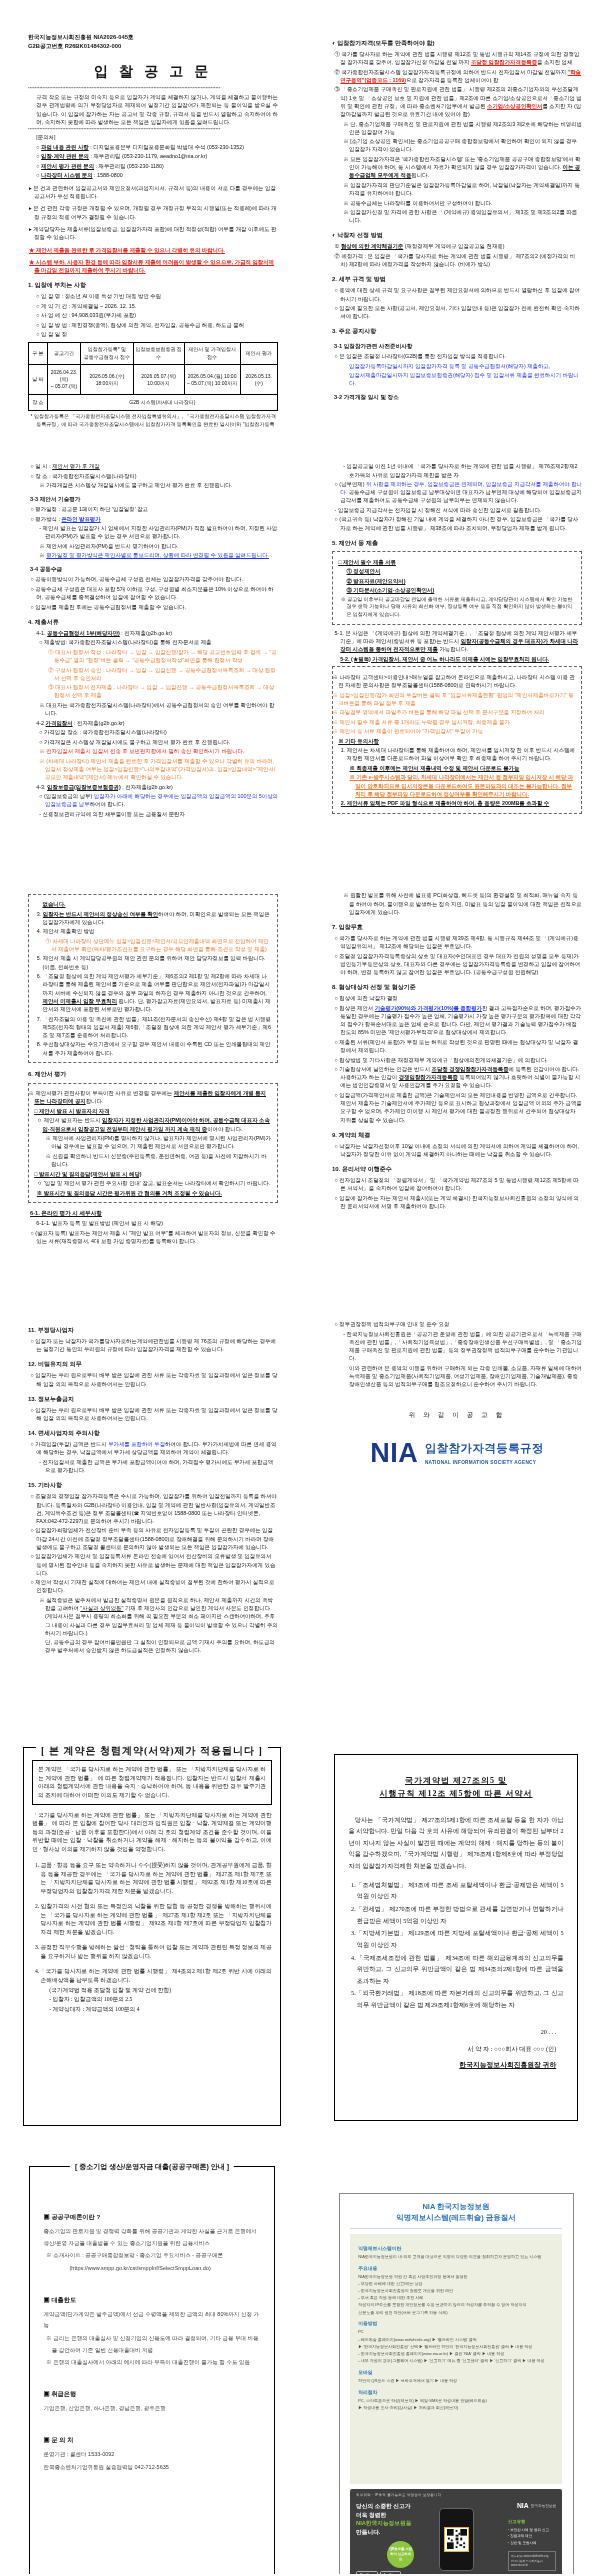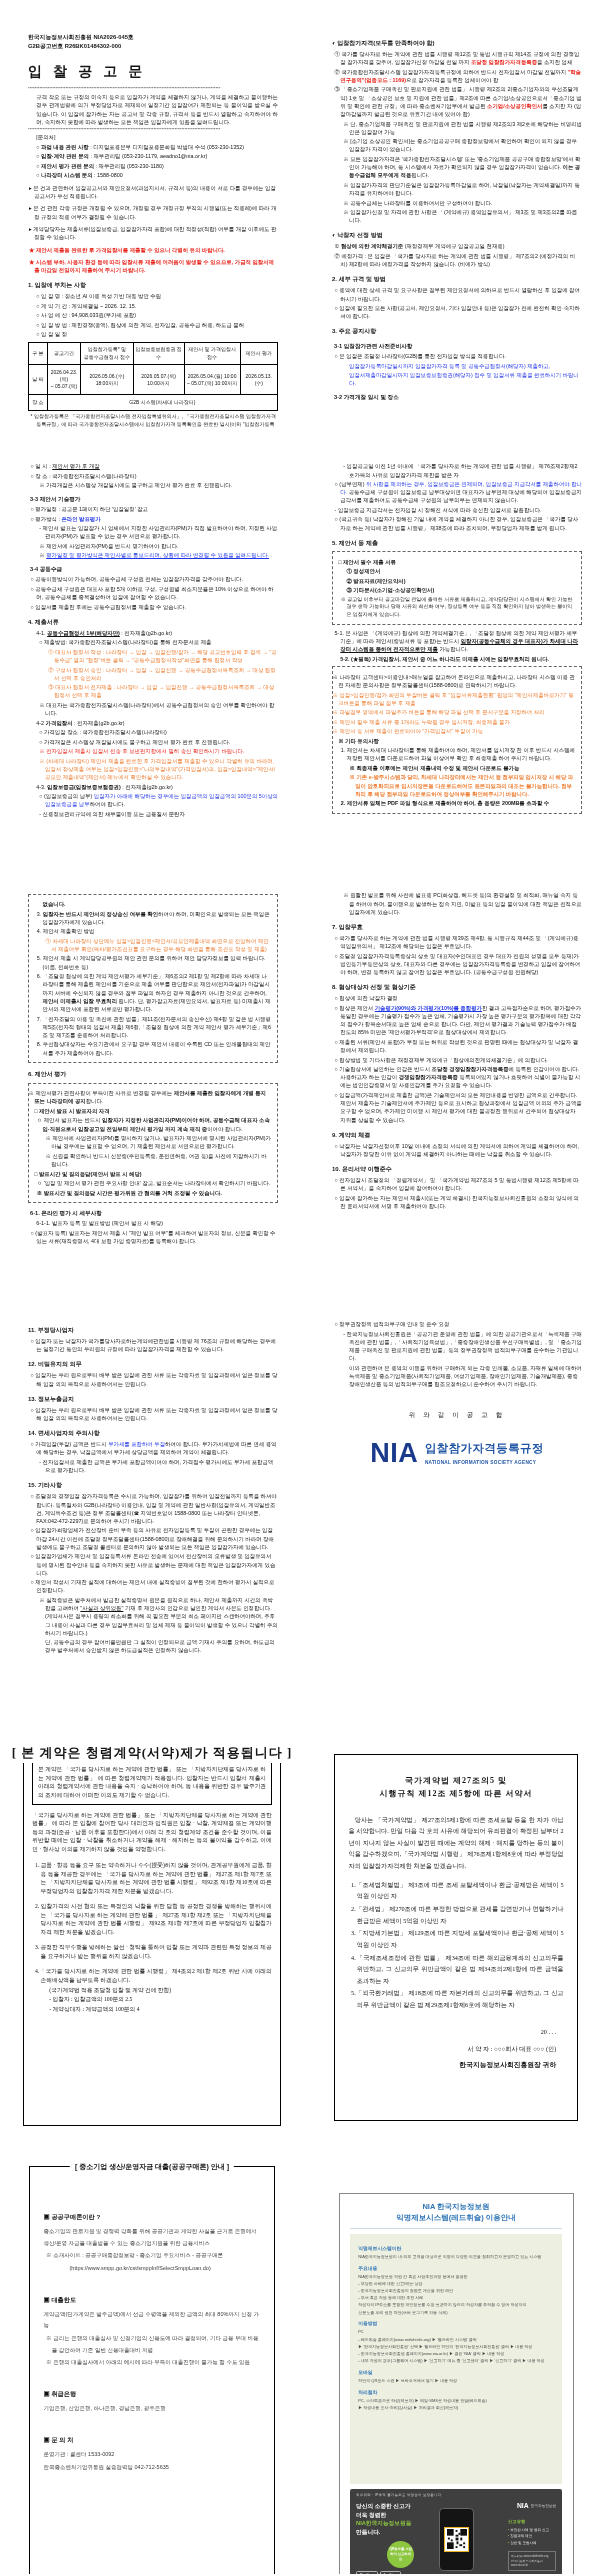--- a/index.html
+++ b/index.html
@@ -1,48 +1,48 @@
 <!DOCTYPE html>
 <html style="font-size:8.3px"><head>
 <meta charset="utf-8">
 <style>
   html,body{margin:0;padding:0;background:#fff;}
   #doc{width:607px;height:2576px;background:#fff;display:grid;grid-template-columns:304px 304px;grid-auto-rows:429px;font-family:"Liberation Sans",sans-serif;}
   .page{position:relative;box-sizing:border-box;padding:32px 26px 15.6px 28px;font-size:5.4px;line-height:1.52;color:#151515;overflow:hidden;background:#fff;}
   .page.serif{font-family:"Liberation Serif",serif;}
   .p{margin:1.3px 0;}
   .meta{font-weight:800;font-size:5.8px;margin:0.5px 0;}
-  .doc-title{text-align:left;font-size:14px;font-weight:800;letter-spacing:3.6px;margin:10.4px 0 5.2px;}
+  .doc-title{text-align:center;font-size:14px;font-weight:800;letter-spacing:3.6px;margin:10.4px 0 5.2px;}
   .stars{overflow:hidden;white-space:nowrap;font-size:4.2px;line-height:1;margin:1.6px 0;color:#222;}
   .j{text-align:justify;}
   .i1{padding-left:8.3px;} .i2{padding-left:17px;} .i3{padding-left:26px;}
   .hang{text-indent:-5.7px;}
   .sec{font-weight:800;font-size:6px;margin:6.8px 0 2.1px;}
   .sub{font-weight:700;font-size:5.6px;margin:5.7px 0 1.6px;padding-left:2.1px;}
   .arr{margin:4.2px 0;text-indent:-5.2px;padding-left:6.2px;}
-  .b{font-weight:700;} .u{text-decoration:underline;} .sm{font-size:5px;}
+  .b{font-weight:700;text-decoration:underline;} .u{text-decoration:underline;} .sm{font-size:5px;}
   .red{color:#e8231a;} .blue{color:#2036e8;} .orange{color:#ed7d31;}
   .ctr{text-align:center;} .right{text-align:right;padding-right:7.3px;} .sp{letter-spacing:3.1px;font-size:6.5px;}
   .gap{width:100%;}
   .box{margin:3.6px 0;padding:4.2px 5.2px;}
   .box.dashed{border:0.7px dashed #666;}
   .box.solid{border:0.8px solid #000;}
   .box.titled{position:relative;margin-top:8.3px;}
   .box-title{position:absolute;top:-5.2px;left:50%;transform:translateX(-50%);background:#fff;padding:0 5.2px;font-weight:800;white-space:nowrap;}
   table.sched{width:100%;border-collapse:collapse;border:1px solid #000;margin:3.1px 0 2.6px;font-size:5px;}
   .sched th,.sched td{border:0.5px solid #000;text-align:center;vertical-align:middle;padding:3.6px 1px;font-weight:400;white-space:pre-line;line-height:1.45;}
   .nia-logo{display:flex;align-items:center;justify-content:center;gap:6.8px;margin-top:3.1px;}
   .nia-mark{font-size:27px;font-weight:900;color:#1b3a8c;letter-spacing:0.5px;line-height:1;}
   .nia-names{display:flex;flex-direction:column;align-items:flex-start;}
   .nia-kr{font-size:11.4px;font-weight:800;color:#2156a6;letter-spacing:0.5px;}
   .nia-en{font-size:4.7px;font-weight:700;color:#2156a6;letter-spacing:0.3px;margin-top:1.6px;}
   
   .p9{padding:23px 23px;} .p9 .box.solid{min-height:364px;padding:6.2px 8.3px;font-size:5.7px;line-height:1.5;}
   .p9 .inner{border:0.5px solid #000;padding:3.1px 4.7px;margin:5.2px 0 6.2px;}
-  .p9 .box-title{font-size:13px;letter-spacing:1px;}
+  .p9 .box-title{font-size:10px;letter-spacing:1px;}
   .p10{padding:34px 30px;} .p10 .box.solid{min-height:343px;padding:11.4px 13.5px;font-size:6.2px;line-height:1.85;}
   .big2{font-size:8px;letter-spacing:1px;line-height:1.5;}
   .big3{font-size:6.8px;}
   .ind{text-indent:6.2px;}
   .p11{padding:12.5px 29px;color:#3d3d3d;}
   .p11 .box.solid{min-height:395px;border-width:0.7px;padding:15.6px 13.5px;}
   .p11 .box-title{font-size:7px;color:#111;}
   .h11{font-weight:800;font-size:6.2px;color:#111;margin:6.8px 0 4.7px;}
   .body11{font-size:5.5px;line-height:2.1;margin:1px 0;}
   
@@ -359,21 +359,21 @@
         <div class="gap" style="height: 12.5px;"></div>
         <p class="p h11">▣ 문 의 처</p>
         <p class="p body11">운영기관 : 콜센터 1533-0092</p>
         <p class="p body11">한국중소벤처기업유통원 실증협력팀 042-712-5635</p>
       </div>
     </section>
     <section class="page p12">
       <div class="flyer">
         <div class="flyer-title">
           <div>NIA 한국지능정보원</div>
-          <div>익명제보시스템(레드휘슬) 이용안내</div>
+          <div>익명제보시스템(레드휘슬) 금융질서</div>
         </div>
         <div class="flyer-panel">
           <div class="flyer-h">익명제보시스템이란</div>
           <div class="flyer-line">NIA한국지능정보원이 내·외부 고객을 대상으로 익명의 다양한 의견을 청취하고자 운영하고 있는 시스템</div>
           <div class="flyer-h">주요내용</div>
           <div class="flyer-line">NIA한국지능정보원 직원 간 혹은 사업추진과정 등에서 발생한</div>
           <div class="flyer-line">- 부당한 사례에 대한 신고/제보·상담</div>
           <div class="flyer-line">- 한국지능정보사회진흥원의 청렴도 개선을 위한 제안</div>
           <div class="flyer-line">- 부서 혹은 직원 등에 대한 추천 사례</div>
           <div class="flyer-line">작성자의 IP주소를 포함한 개인정보를 수집·보관하지 않으며 작성자를 추적할 수 없어 작성자의</div>

